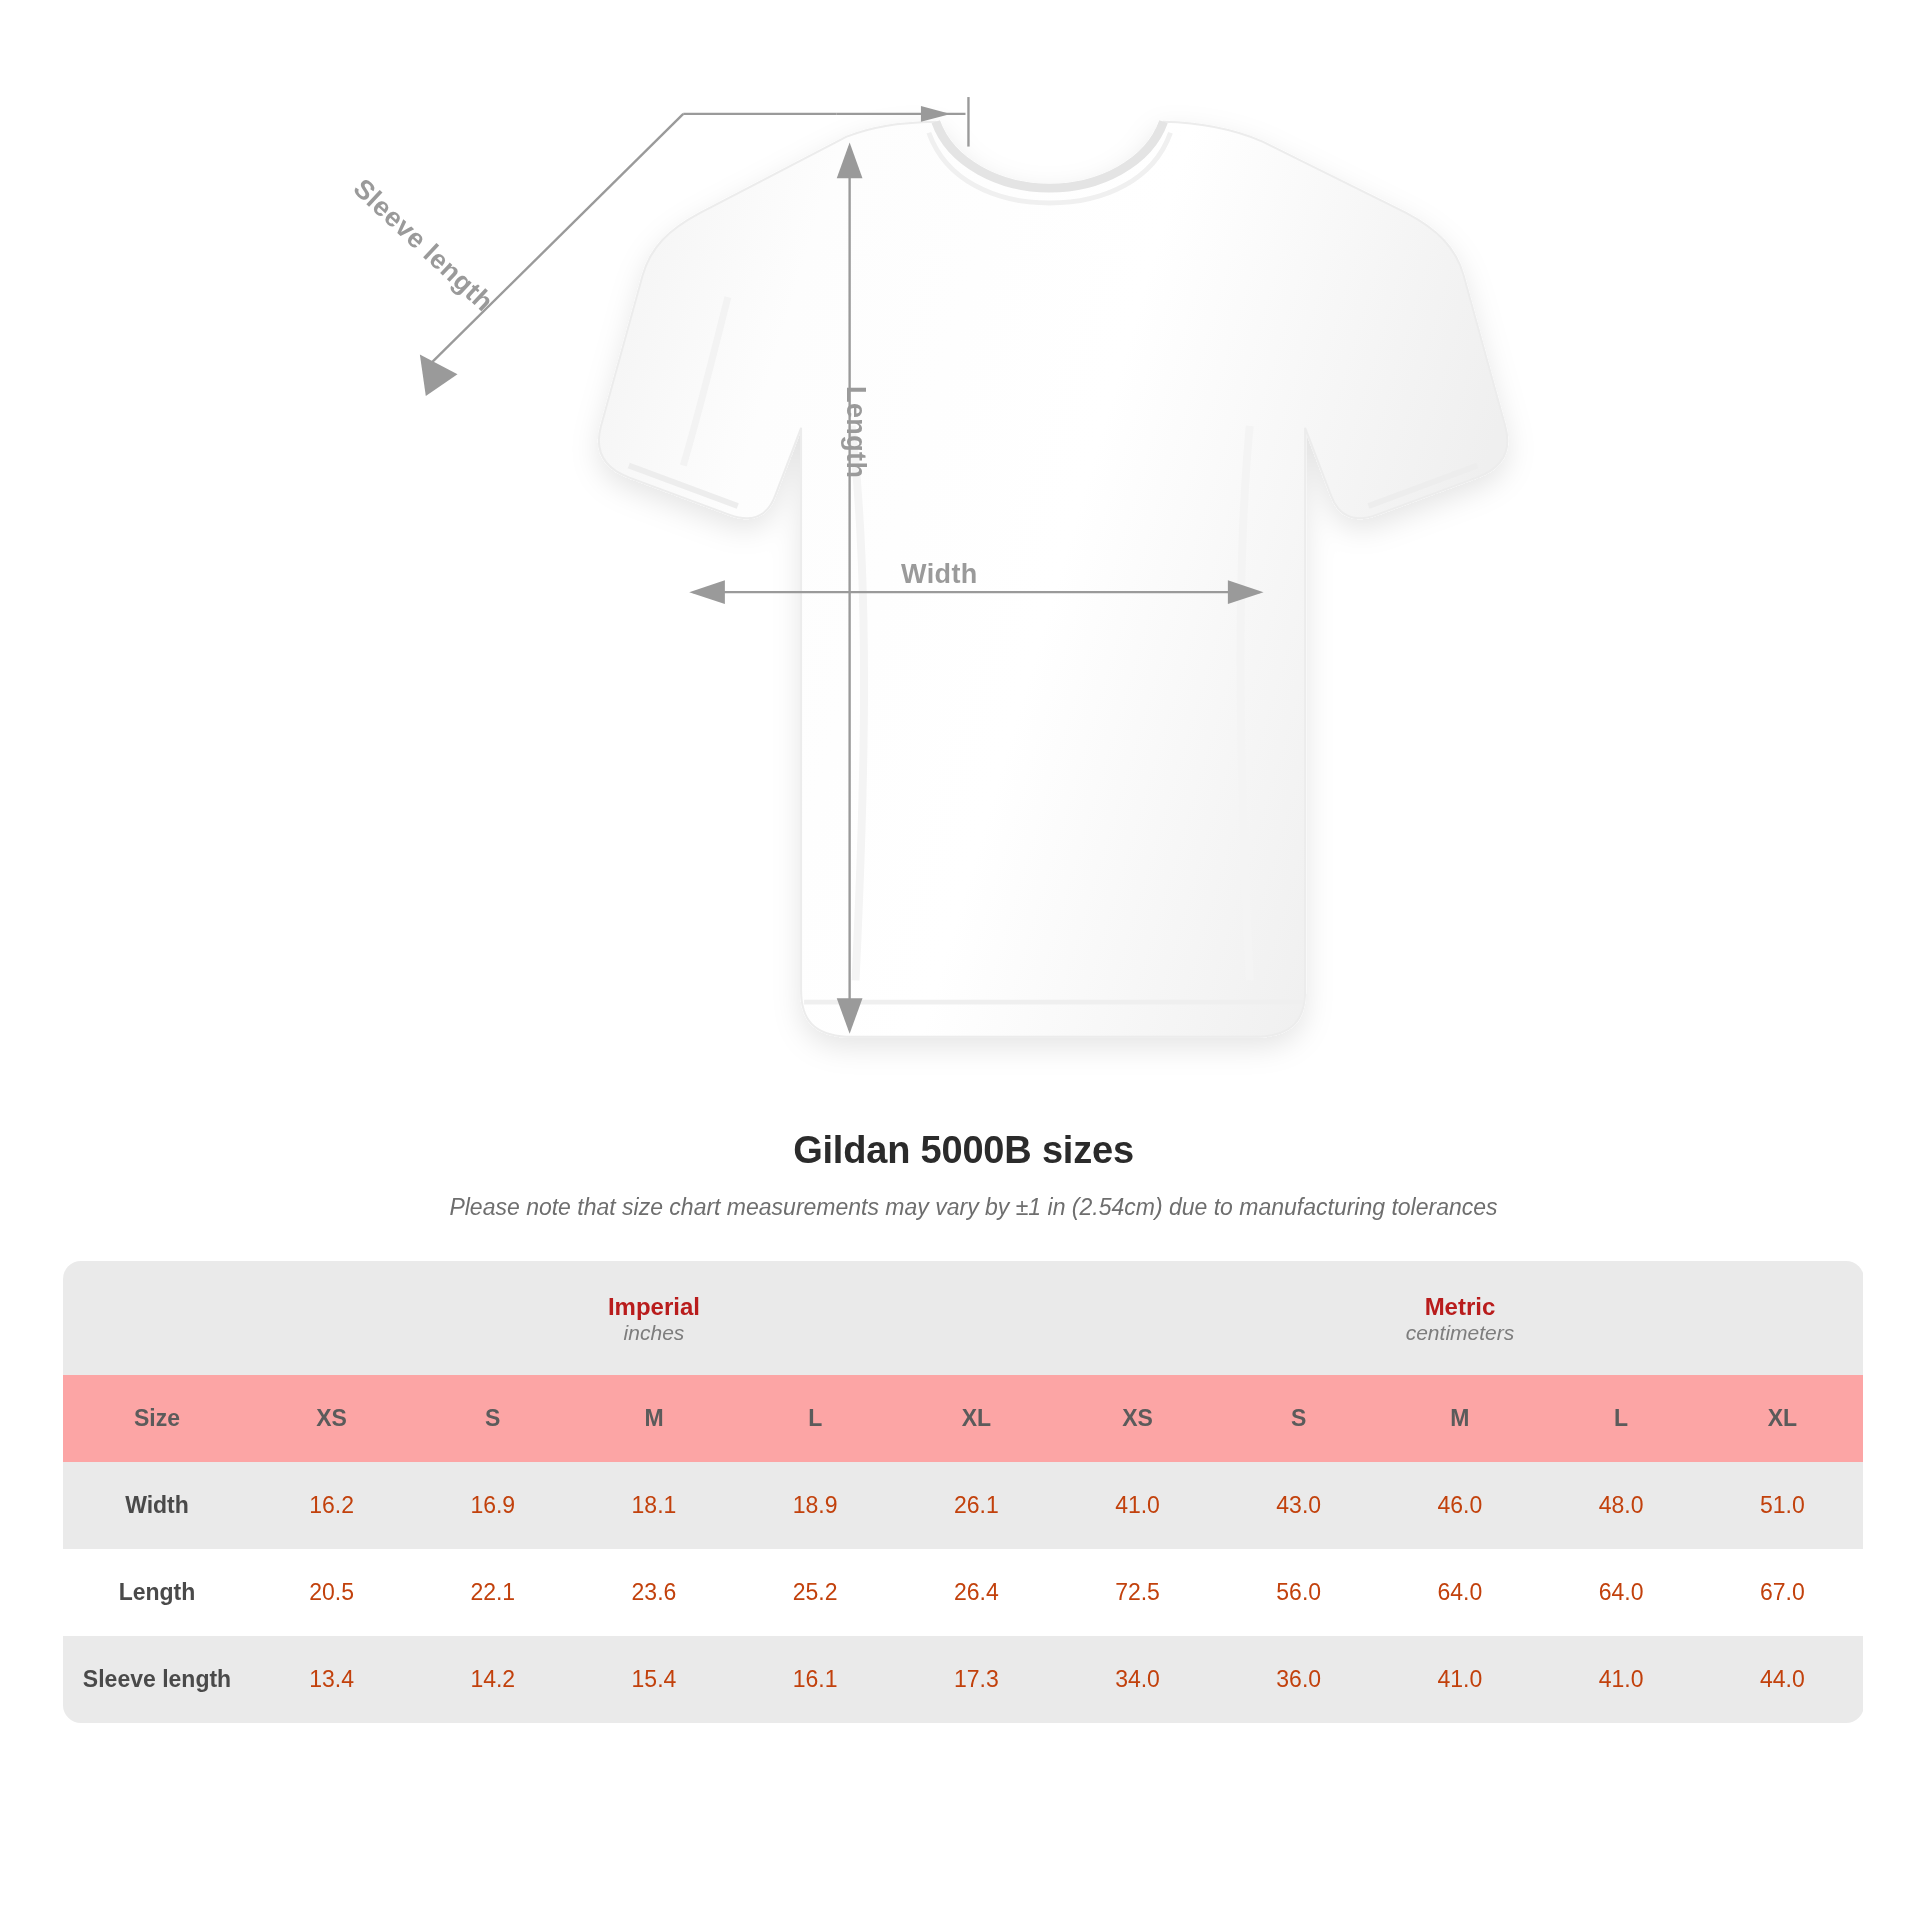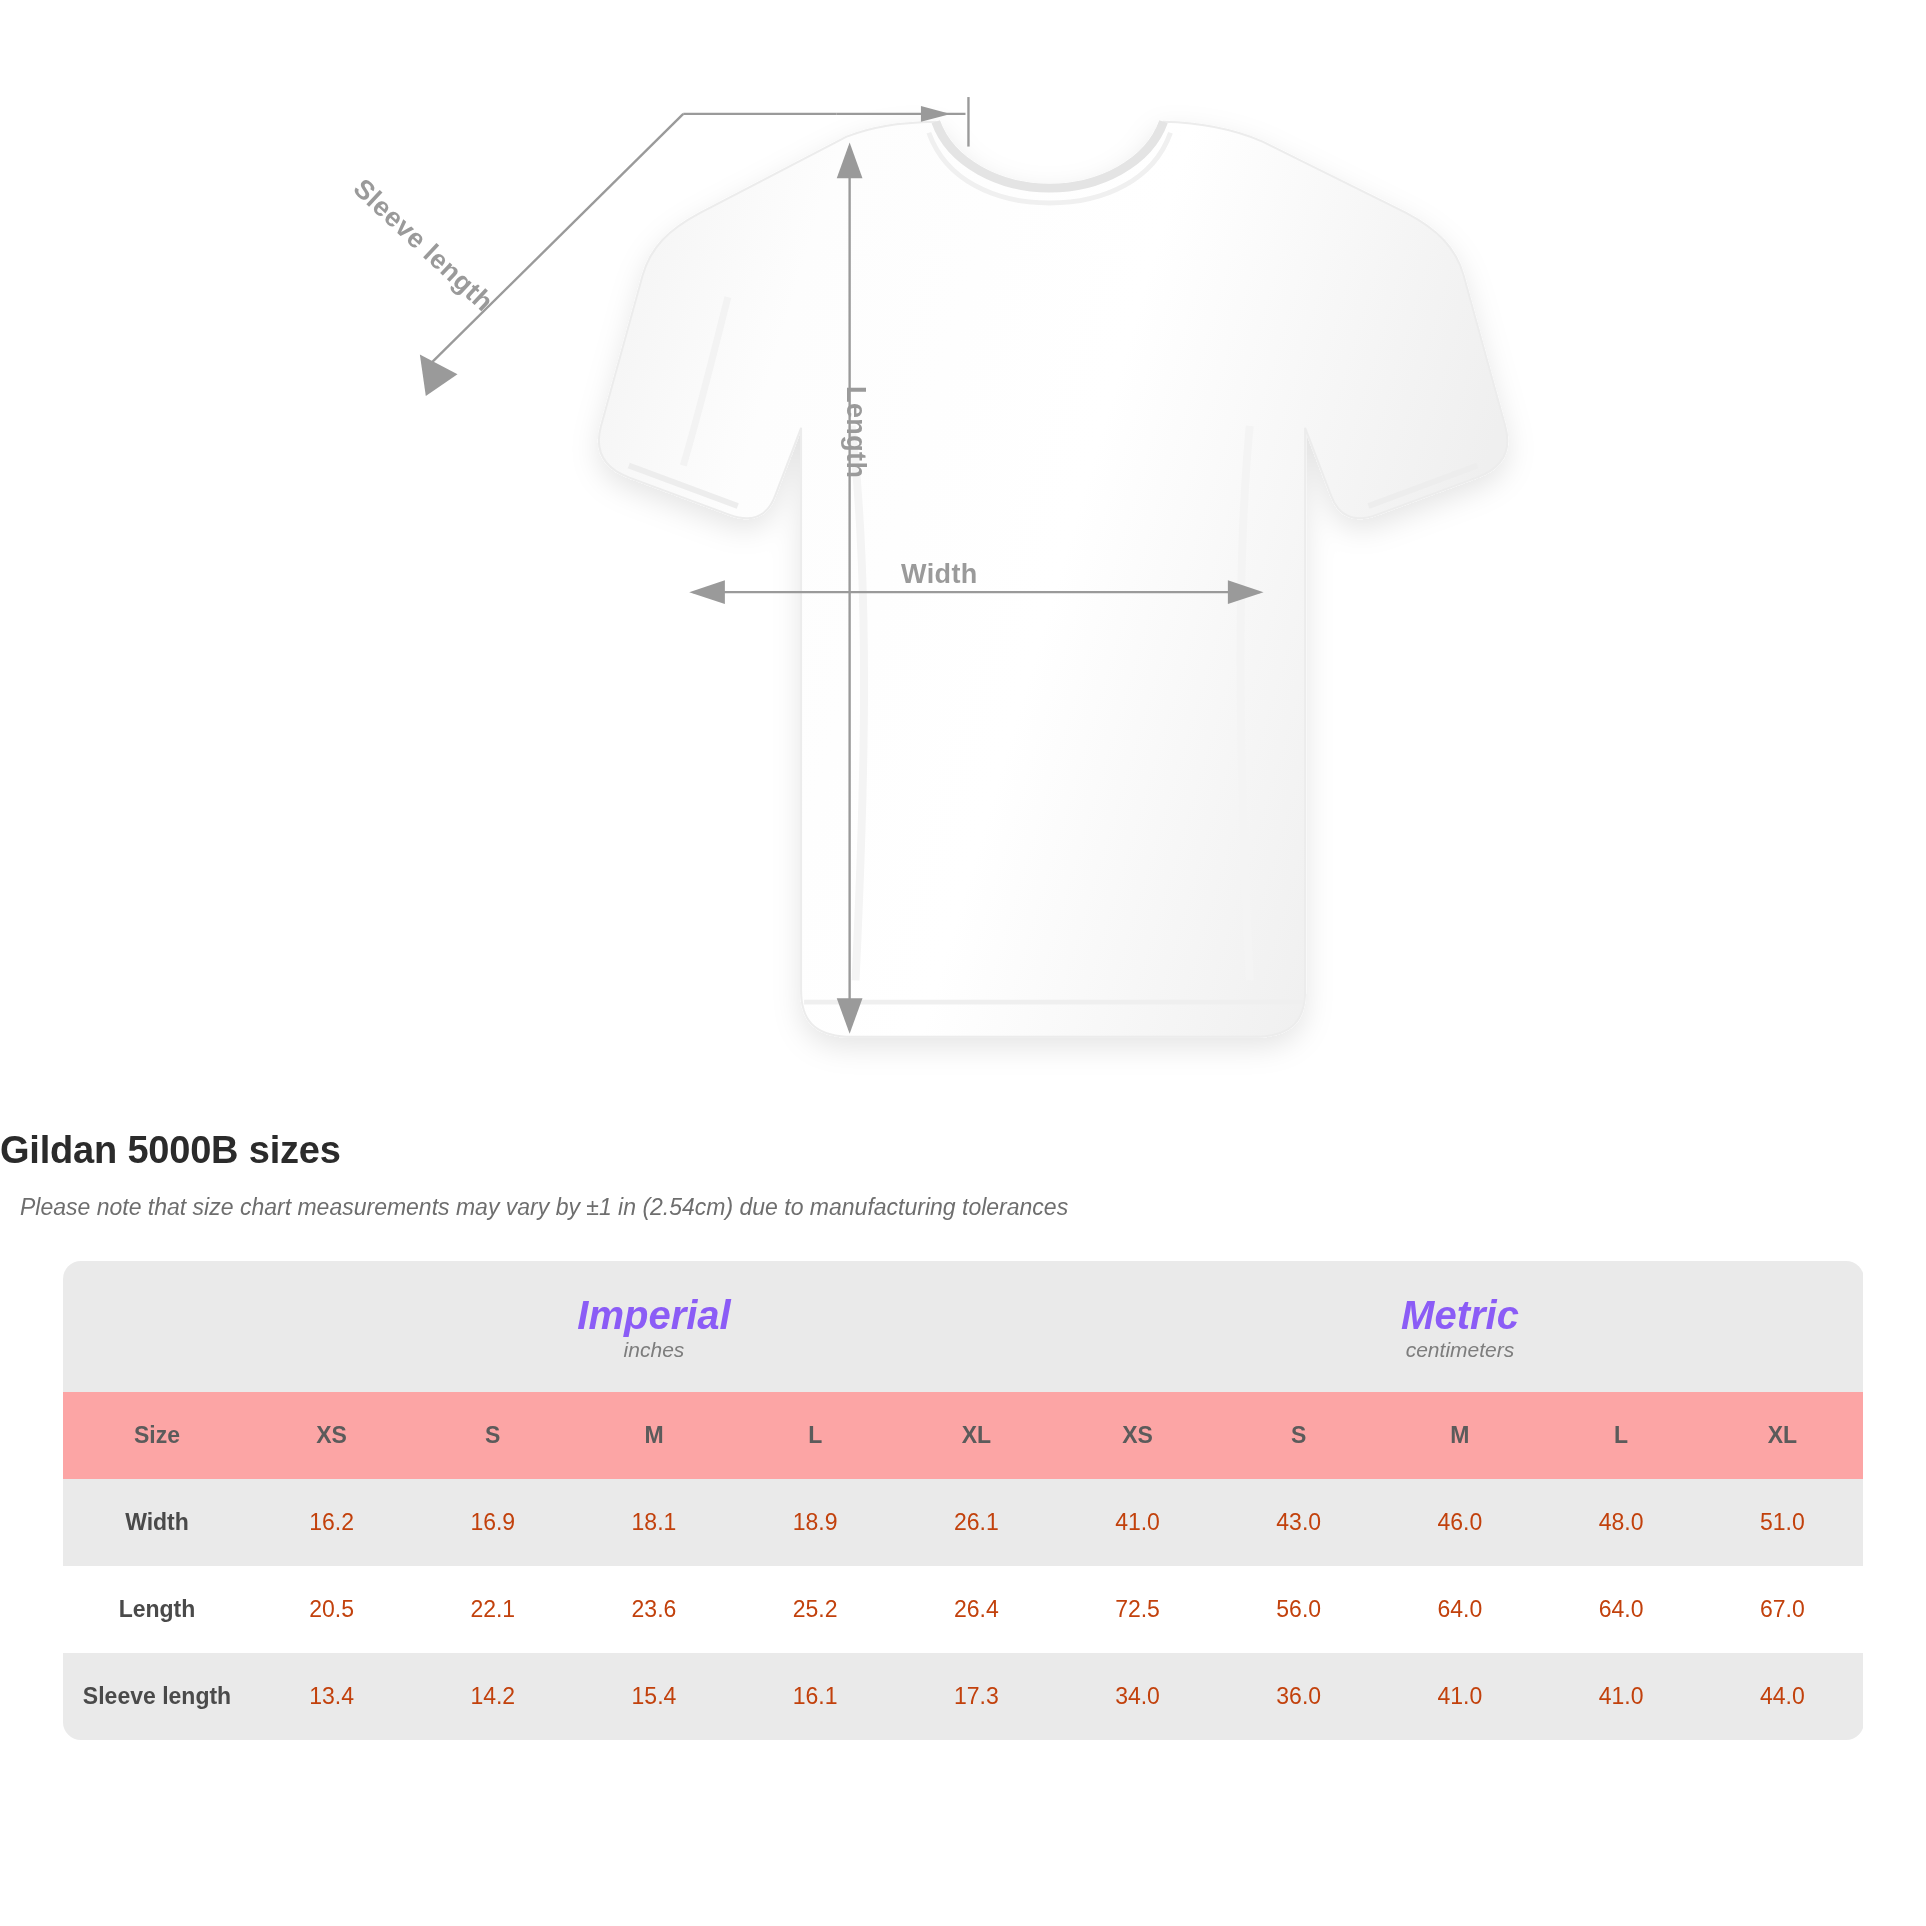--- a/index.html
+++ b/index.html
@@ -66,20 +66,21 @@
     transform-origin: left top;
   }
   .label-width {
     left: 901px;
     top: 559px;
     font-size: 27px;
   }
 
   
   .title-block {
+    text-align: center;
     margin-top: 10px;
   }
   .chart-title {
     font-size: 38px;
     font-weight: bold;
     color: #2b2b2b;
     margin: 0;
     letter-spacing: -0.2px;
   }
   .chart-note {
@@ -110,24 +111,23 @@
 
   
   .unit-row td {
     background: #eaeaea;
     padding: 32px 0 30px 0;
   }
   .unit-row td.corner {
     background: #eaeaea;
   }
   .unit-name {
-    font-size: 40px;
-    font-weight: bold;
-    font-style: italic;
-    color: #8b5cf6;
+    font-size: 24px;
+    font-weight: bold;
+    color: #b91c1c;
   }
   .unit-sub {
     font-size: 21px;
     font-style: italic;
     color: #7d7d7d;
     margin-top: 0;
   }
 
   
   .head-row td {

